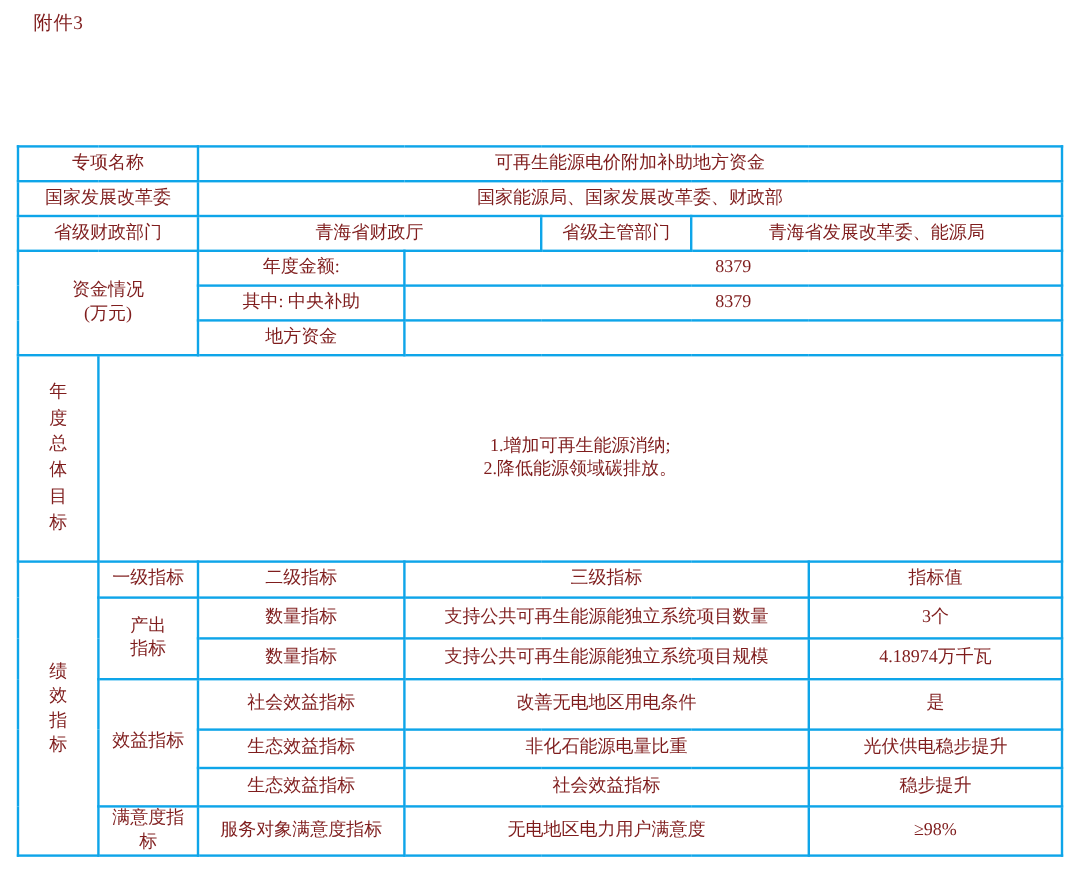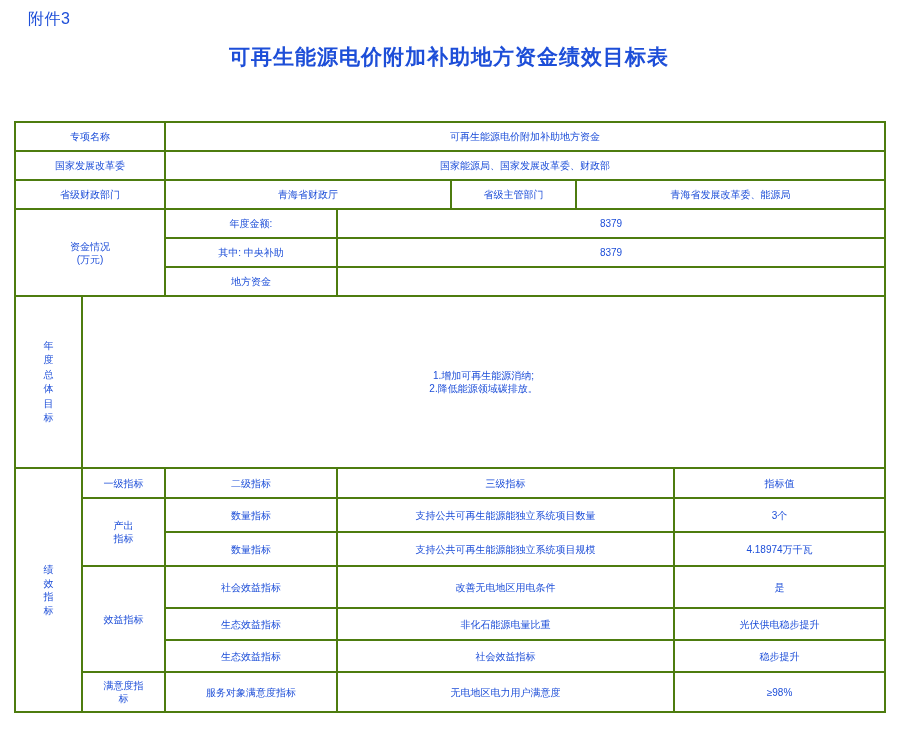--- a/index.html
+++ b/index.html
@@ -1,22 +1,22 @@
 <!DOCTYPE html>
 <html><head>
 <meta charset="utf-8">
 <style>
   html, body { margin: 0; padding: 0; background: #fff; }
   .page {
     position: relative;
     width: 898px;
     height: 733px;
     background: #ffffff;
-    color: #1d4ed8;
-    font-family: Liberation Sans, sans-serif;
+    color: #7f1d1d;
+    font-family: Liberation Serif, serif;
     overflow: hidden;
   }
   .attachment {
     position: absolute;
     left: 28px;
     top: 9px;
     font-size: 16px;
     letter-spacing: 0.5px;
   }
   .title {
@@ -39,24 +39,24 @@
   }
   table.main {
     position: absolute;
     left: 14px;
     top: 121px;
     width: 870px;
     border-collapse: collapse;
     table-layout: fixed;
   }
   table.main td {
-    border: 2px solid #4d7c0f;
+    border: 2px solid #0ea5e9;
     text-align: center;
     vertical-align: middle;
-    font-size: 10px;
+    font-size: 15px;
     line-height: 1.3;
     padding: 0 2px;
     overflow: hidden;
   }
   .prewrap { white-space: pre-line; }
   .align-left { text-align: left; padding-left: 8px; }
   .align-right-sm { text-align: right; padding-right: 12px; margin-left: 24px; }
   .align-right-lg { text-align: right; padding-right: 24px; }
   .goals-cell { text-align: left; padding-left: 4px; white-space: pre-line; line-height: 1.4; }
   .vtext {
@@ -74,21 +74,20 @@
   tr.r-soc   { height: 42px; }
   tr.r-eco   { height: 32px; }
   tr.r-sat   { height: 40px; }
 </style>
 </head>
 <body>
 
 <div class="page">
 
   <div class="attachment">附件3</div>
-  <div class="title">可再生能源电价附加补助地方资金绩效目标表</div>
 
   <table class="main">
     <colgroup>
       <col style="width:67px">
         <col style="width:83px">
         <col style="width:172px">
       <col style="width:114px">
         <col style="width:125px">
         <col style="width:98px">
         <col style="width:211px">

